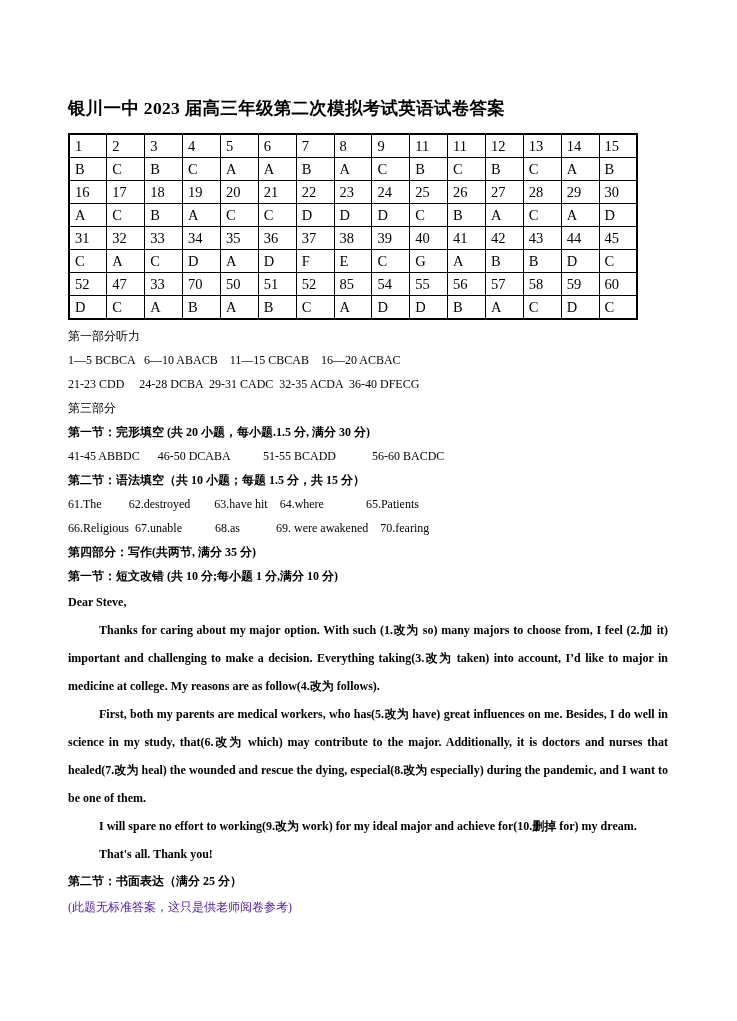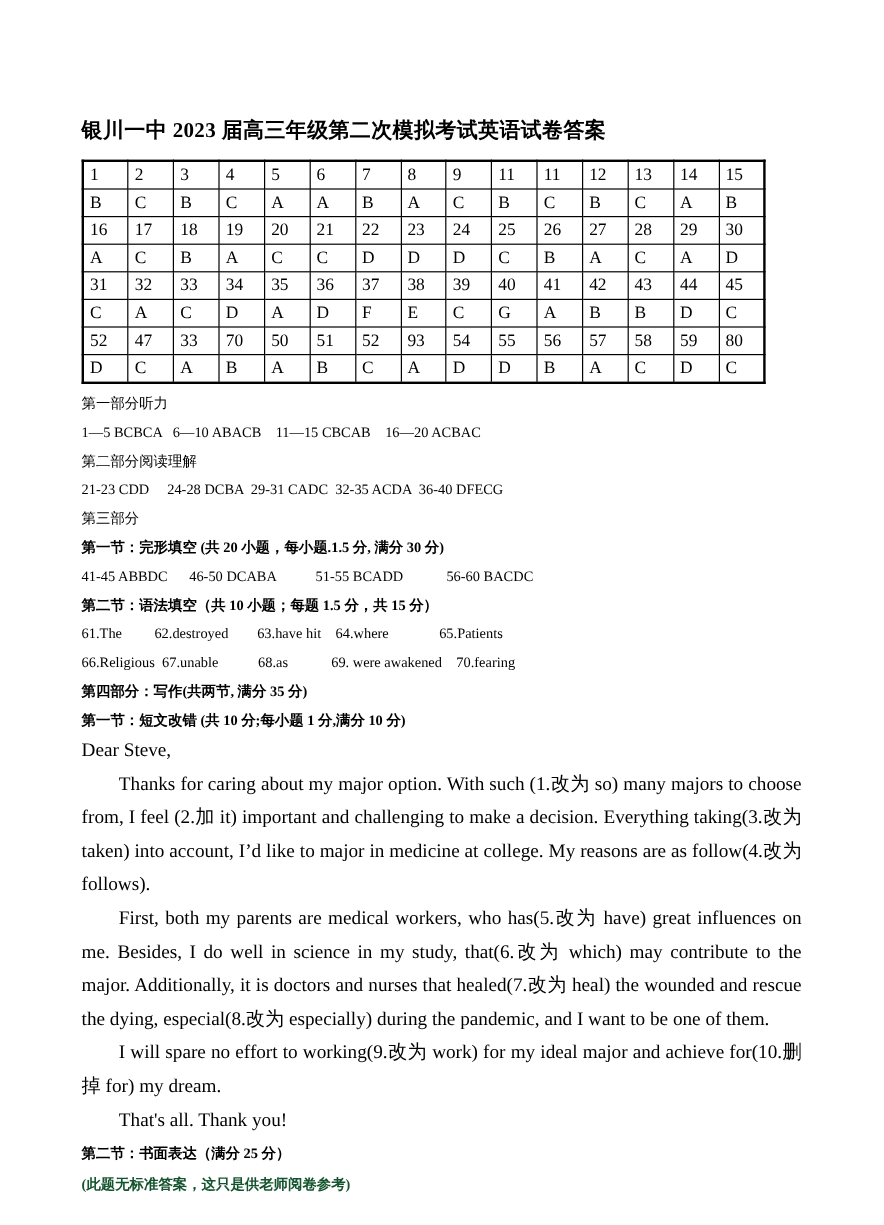--- a/index.html
+++ b/index.html
@@ -17,22 +17,22 @@
   table.answers td{
     border:1px solid #000;font-size:14.5px;padding:1px 0 1px 5px;height:20px;line-height:20px;
     overflow:hidden;
   }
   #body-lines{margin-top:4px;}
   .line{
     font-size:12px;line-height:24px;white-space:pre-wrap;
   }
   .line.bold-cn,.line.bold{font-weight:bold;}
   .line.answers{font-weight:normal;}
-  .line.red{color:#14532d;font-weight:bold;}
-  .letter{font-weight:normal;font-size:16px;line-height:28px;width:600px;}
+  .line.red{color:#4c1d95;font-weight:normal;}
+  .letter{font-weight:bold;font-size:12px;line-height:28px;width:600px;}
   .letter p{margin:0;}
   .letter .para{text-align:justify;text-indent:31px;}
   .letter .closing{text-indent:31px;}
   #footer-lines .line{line-height:26px;}
 </style>
 </head>
 <body>
 
 <div class="page">
 
@@ -143,28 +143,28 @@
           <td>C</td>
         </tr>
         <tr>
           <td>52</td>
           <td>47</td>
           <td>33</td>
           <td>70</td>
           <td>50</td>
           <td>51</td>
           <td>52</td>
-          <td>93</td>
+          <td>85</td>
           <td>54</td>
           <td>55</td>
           <td>56</td>
           <td>57</td>
           <td>58</td>
           <td>59</td>
-          <td>80</td>
+          <td>60</td>
         </tr>
         <tr>
           <td>D</td>
           <td>C</td>
           <td>A</td>
           <td>B</td>
           <td>A</td>
           <td>B</td>
           <td>C</td>
           <td>A</td>
@@ -175,21 +175,20 @@
           <td>C</td>
           <td>D</td>
           <td>C</td>
         </tr>
       </tbody>
   </table>
 
   <div id="body-lines">
       <div class="line cn">第一部分听力</div>
       <div class="line answers">1—5 BCBCA   6—10 ABACB    11—15 CBCAB    16—20 ACBAC</div>
-      <div class="line cn">第二部分阅读理解</div>
       <div class="line answers">21-23 CDD     24-28 DCBA  29-31 CADC  32-35 ACDA  36-40 DFECG</div>
       <div class="line cn">第三部分</div>
       <div class="line bold-cn">第一节：完形填空 (共 20 小题，每小题.1.5 分, 满分 30 分)</div>
       <div class="line answers">41-45 ABBDC      46-50 DCABA           51-55 BCADD            56-60 BACDC</div>
       <div class="line bold-cn">第二节：语法填空（共 10 小题；每题 1.5 分，共 15 分）</div>
       <div class="line answers">61.The         62.destroyed        63.have hit    64.where              65.Patients</div>
       <div class="line answers">66.Religious  67.unable           68.as            69. were awakened    70.fearing</div>
       <div class="line bold-cn">第四部分：写作(共两节, 满分 35 分)</div>
       <div class="line bold-cn">第一节：短文改错 (共 10 分;每小题 1 分,满分 10 分)</div>
     </div>

